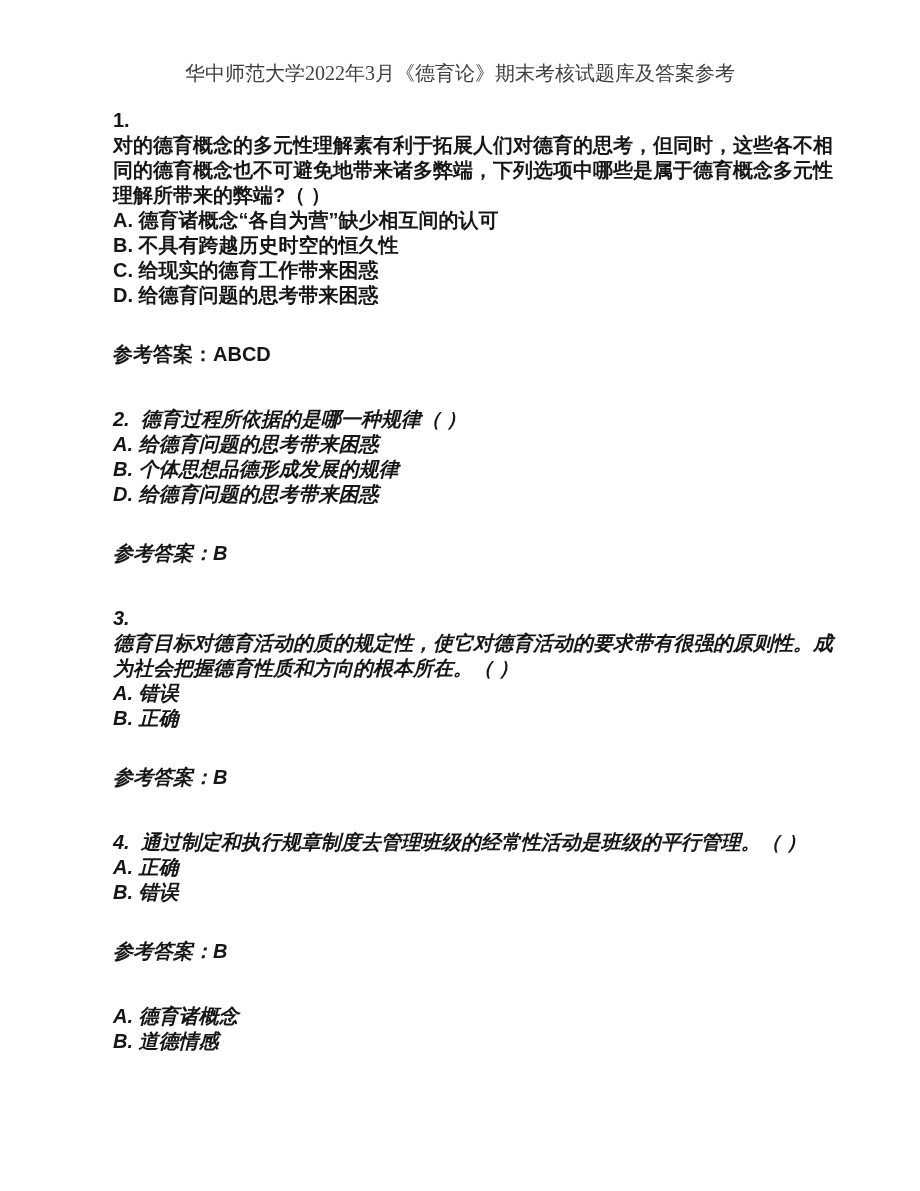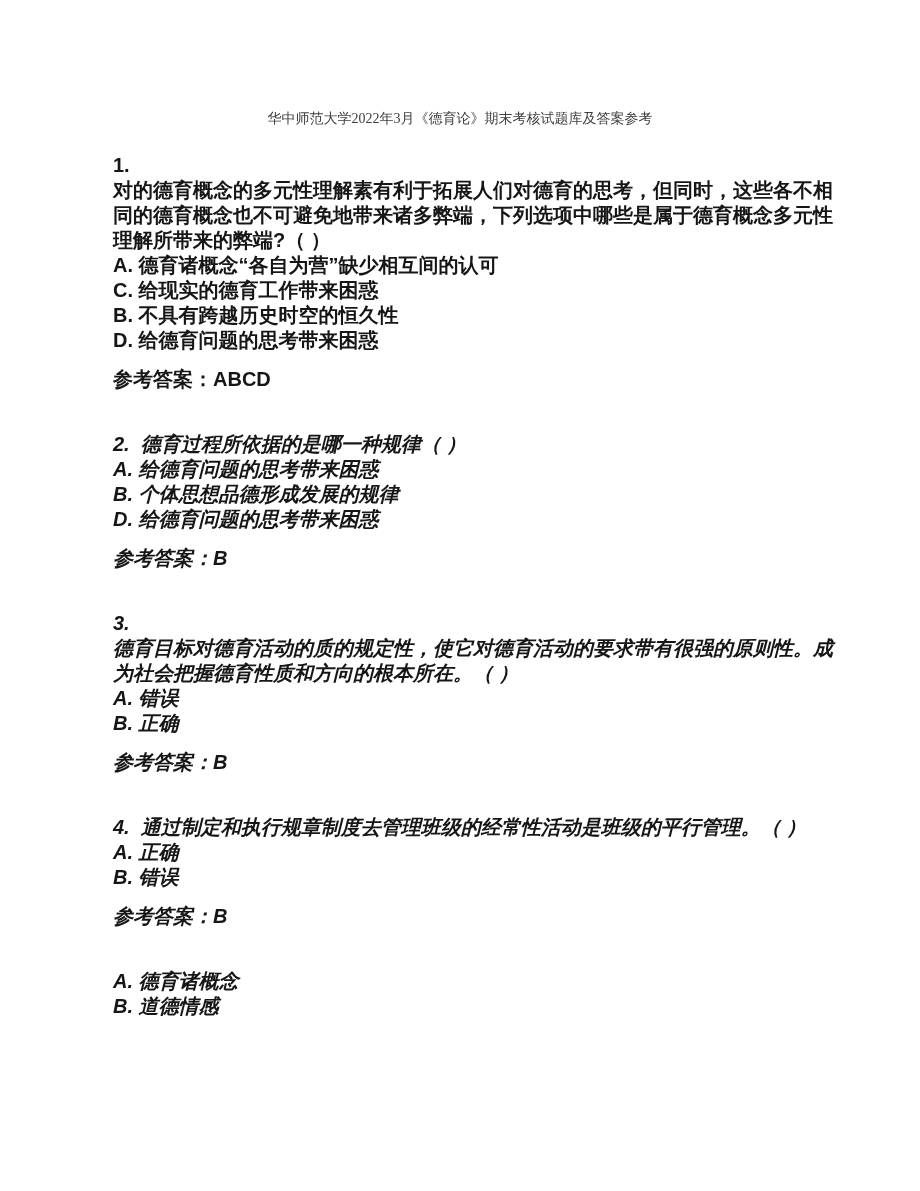--- a/index.html
+++ b/index.html
@@ -10,25 +10,25 @@
   .page {
     position: relative;
     width: 920px;
     height: 1191px;
     background: #ffffff;
     overflow: hidden;
     font-family: "Liberation Sans", "DejaVu Sans", sans-serif;
   }
   .doc-title {
     margin: 0;
-    padding-top: 107px;
+    padding-top: 62px;
     text-align: center;
     font-family: "Liberation Serif", "DejaVu Serif", serif;
     font-weight: 400;
-    font-size: 14px;
+    font-size: 20px;
     line-height: 23px;
     color: #3e3e3e;
   }
   .content {
     margin-left: 113px;
     margin-top: 23px;
     width: 724px;
     font-size: 20px;
     line-height: 25px;
     font-weight: 700;
@@ -36,39 +36,39 @@
   }
   .q-line {
     white-space: pre-wrap;
     word-break: break-word;
   }
   .question.spaced {
     margin-top: 40px;
     font-style: italic;
   }
   .q-answer {
-    margin-top: 14px;
+    margin-top: 34px;
     white-space: pre-wrap;
   }
 </style>
 </head>
 <body>
 
 <div class="page">
 
   <h1 class="doc-title">华中师范大学2022年3月《德育论》期末考核试题库及答案参考</h1>
 
   <div class="content">
 
     <section class="question">
       <div class="q-line">1.</div>
       <div class="q-line">对的德育概念的多元性理解素有利于拓展人们对德育的思考，但同时，这些各不相同的德育概念也不可避免地带来诸多弊端，下列选项中哪些是属于德育概念多元性理解所带来的弊端?（ ）</div>
       <div class="q-line">A. 德育诸概念“各自为营”缺少相互间的认可</div>
+      <div class="q-line">B. 不具有跨越历史时空的恒久性</div>
       <div class="q-line">C. 给现实的德育工作带来困惑</div>
-      <div class="q-line">B. 不具有跨越历史时空的恒久性</div>
       <div class="q-line">D. 给德育问题的思考带来困惑</div>
       <div class="q-line q-answer">参考答案：ABCD</div>
     </section>
 
     <section class="question spaced">
       <div class="q-line">2.  德育过程所依据的是哪一种规律（ ）</div>
       <div class="q-line">A. 给德育问题的思考带来困惑</div>
       <div class="q-line">B. 个体思想品德形成发展的规律</div>
       <div class="q-line">D. 给德育问题的思考带来困惑</div>
       <div class="q-line q-answer">参考答案：B</div>

